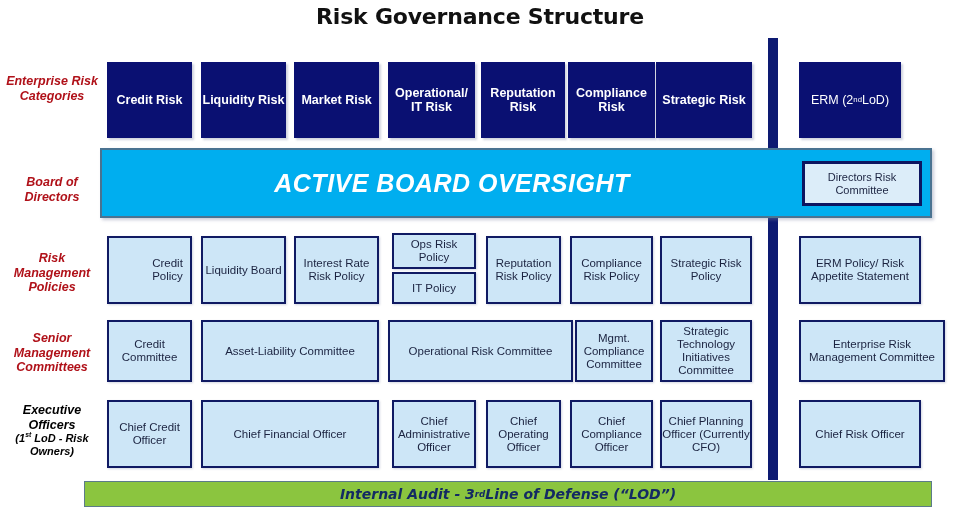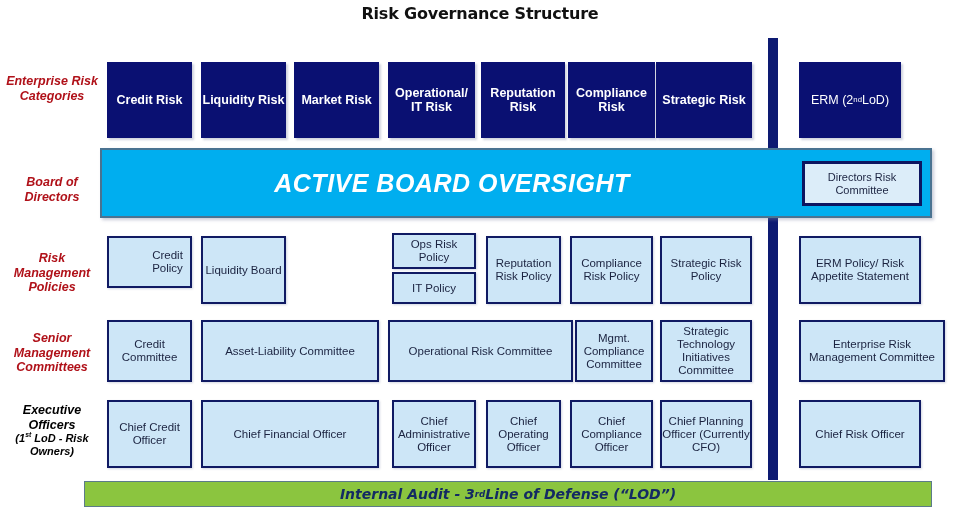--- a/index.html
+++ b/index.html
@@ -14,21 +14,21 @@
     position: relative;
   }
 
   #canvas { position: relative; width: 960px; height: 514px; }
 
   
   .title {
     position: absolute;
     left: 0; top: 4px; width: 960px;
     text-align: center;
-    font-size: 16px;
+    font-size: 22px;
     font-weight: bold;
     color: #111111;
     letter-spacing: -0.2px;
     font-family: "DejaVu Sans", sans-serif;
   }
 
   
   .row-label {
     position: absolute;
     left: 2px;
@@ -173,22 +173,23 @@
   <div class="box navy" style="left:481px;top:62px;width:84px;height:76px;">Reputation Risk</div>
   <div class="box navy" style="left:568px;top:62px;width:87px;height:76px;">Compliance Risk</div>
   <div class="box navy" style="left:656px;top:62px;width:96px;height:76px;">Strategic Risk</div>
   <div class="box navy erm" style="left:799px;top:62px;width:102px;height:76px;">ERM (2<sup>nd</sup> LoD)</div>
 
   <div class="board-band">
     <div class="board-band-text">ACTIVE BOARD OVERSIGHT</div>
     <div class="drc-box">Directors Risk Committee</div>
   </div>
 
-  <div class="box lblue" style="left:107px;top:236px;width:85px;height:52px;padding-left:36px;">Credit Policy</div>
+  <div class="box lblue" style="left:107px;top:236px;width:85px;height:68px;padding-left:36px;">Credit Policy</div>
   <div class="box lblue" style="left:201px;top:236px;width:85px;height:68px;">Liquidity Board</div>
+  <div class="box lblue" style="left:294px;top:236px;width:85px;height:68px;">Interest Rate Risk Policy</div>
   <div class="box lblue" style="left:392px;top:233px;width:84px;height:36px;">Ops Risk Policy</div>
   <div class="box lblue" style="left:392px;top:272px;width:84px;height:32px;">IT Policy</div>
   <div class="box lblue" style="left:486px;top:236px;width:75px;height:68px;">Reputation Risk Policy</div>
   <div class="box lblue" style="left:570px;top:236px;width:83px;height:68px;">Compliance Risk Policy</div>
   <div class="box lblue" style="left:660px;top:236px;width:92px;height:68px;">Strategic Risk Policy</div>
   <div class="box lblue" style="left:799px;top:236px;width:122px;height:68px;">ERM Policy/ Risk Appetite Statement</div>
 
   <div class="box lblue" style="left:107px;top:320px;width:85px;height:62px;">Credit Committee</div>
   <div class="box lblue" style="left:201px;top:320px;width:178px;height:62px;">Asset-Liability Committee</div>
   <div class="box lblue" style="left:388px;top:320px;width:185px;height:62px;">Operational Risk Committee</div>

